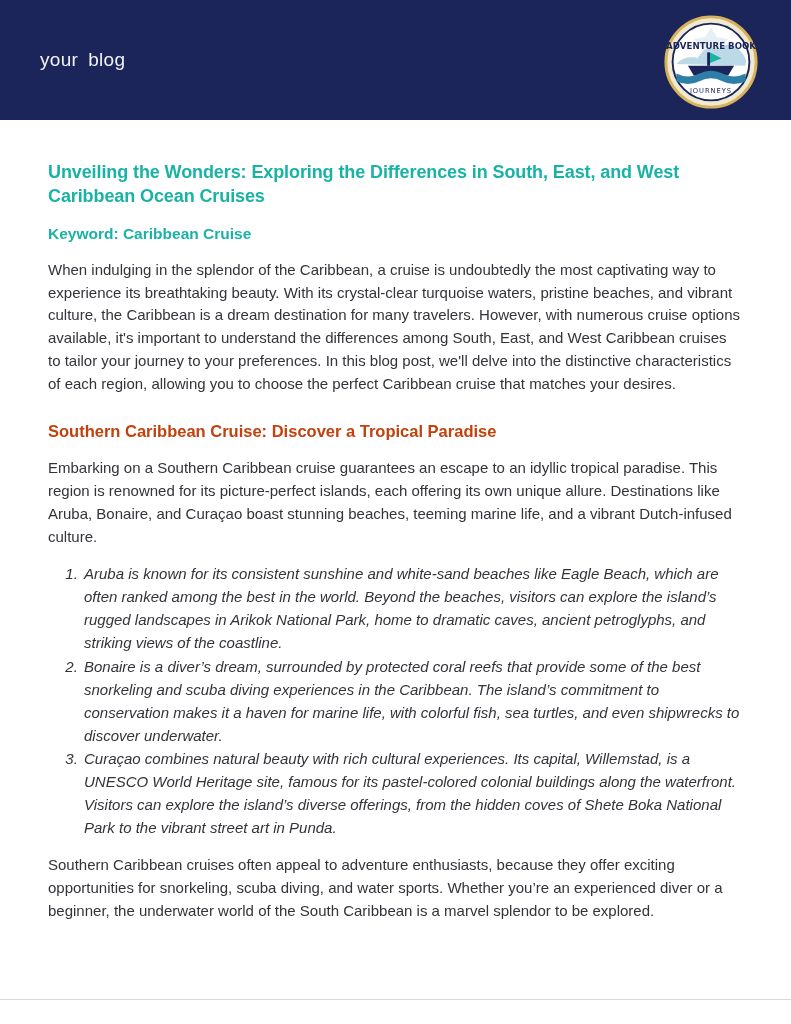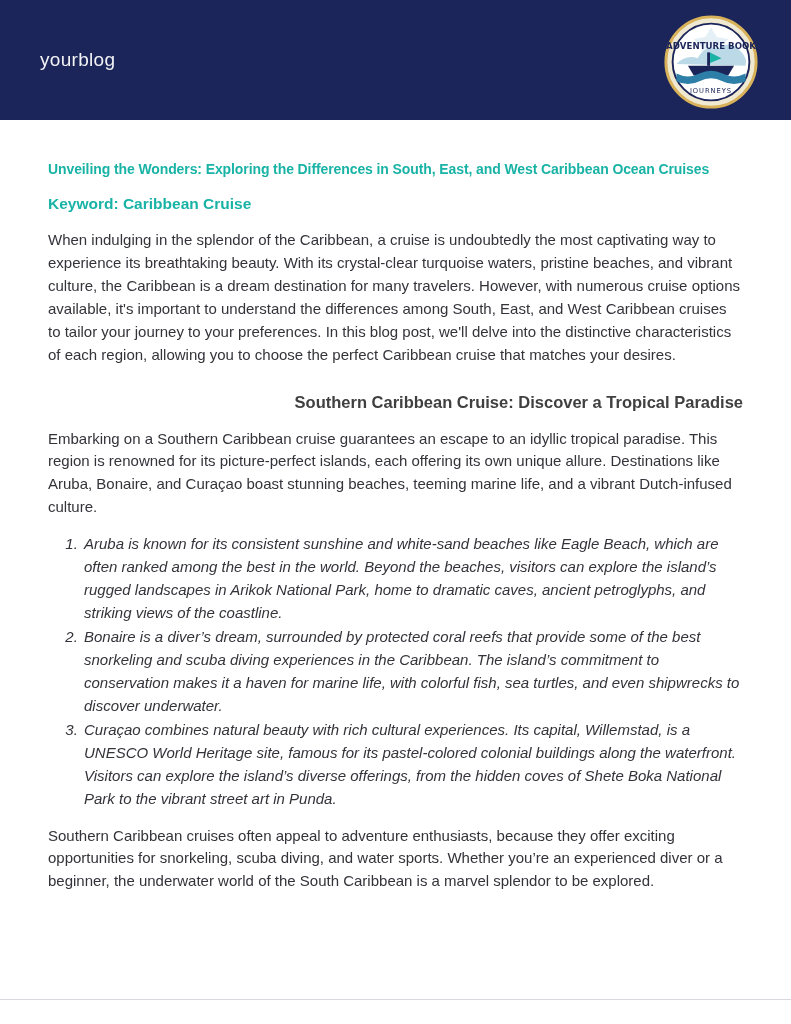--- a/index.html
+++ b/index.html
@@ -27,20 +27,21 @@
     height: 120px;
     background: #1b2559;
     display: flex;
     align-items: center;
     padding-left: 40px;
     box-sizing: border-box;
   }
   .header-title {
     display: flex;
     align-items: baseline;
+    gap: 10px;
     color: #ffffff;
   }
   .header-your {
     font-size: 19px;
     letter-spacing: 0.3px;
     font-weight: 400;
     color: #f2f2f5;
   }
   .header-script {
     font-family: "DejaVu Serif", serif;
@@ -64,38 +65,37 @@
     height: 96px;
   }
   .logo svg { display: block; }
   
   .content {
     padding: 40px 48px 0 48px;
     box-sizing: border-box;
   }
   h1.doc-title {
     color: #19b3a6;
-    font-size: 14px;
+    font-size: 18px;
     line-height: 1.35;
     margin: 0 0 2px 0;
     font-weight: bold;
     letter-spacing: -0.1px;
   }
   .keyword {
     color: #19b3a6;
     font-size: 15.5px;
     font-weight: bold;
     margin: 16px 0 16px 0;
   }
   h2.section-head {
-    color: #404040;
+    color: #c2410c;
     font-size: 16.5px;
     font-weight: bold;
     margin: 26px 0 16px 0;
-    text-align: right;
   }
   p.body-text {
     font-size: 15px;
     line-height: 1.53;
     margin: 12px 0 14px 0;
     color: #33333a;
   }
   ol.list {
     margin: 4px 0 14px 0;
     padding-left: 34px;

